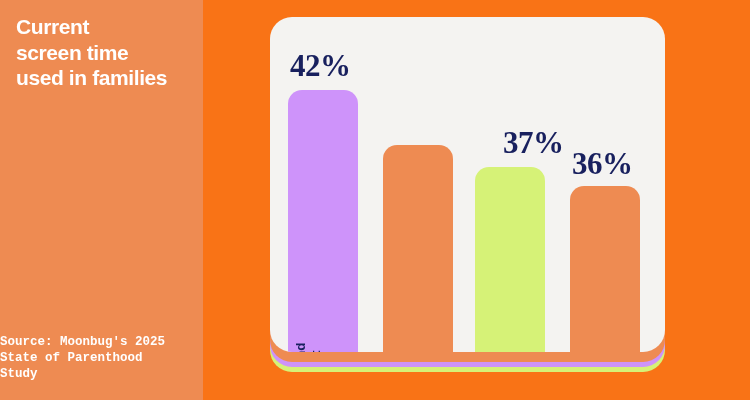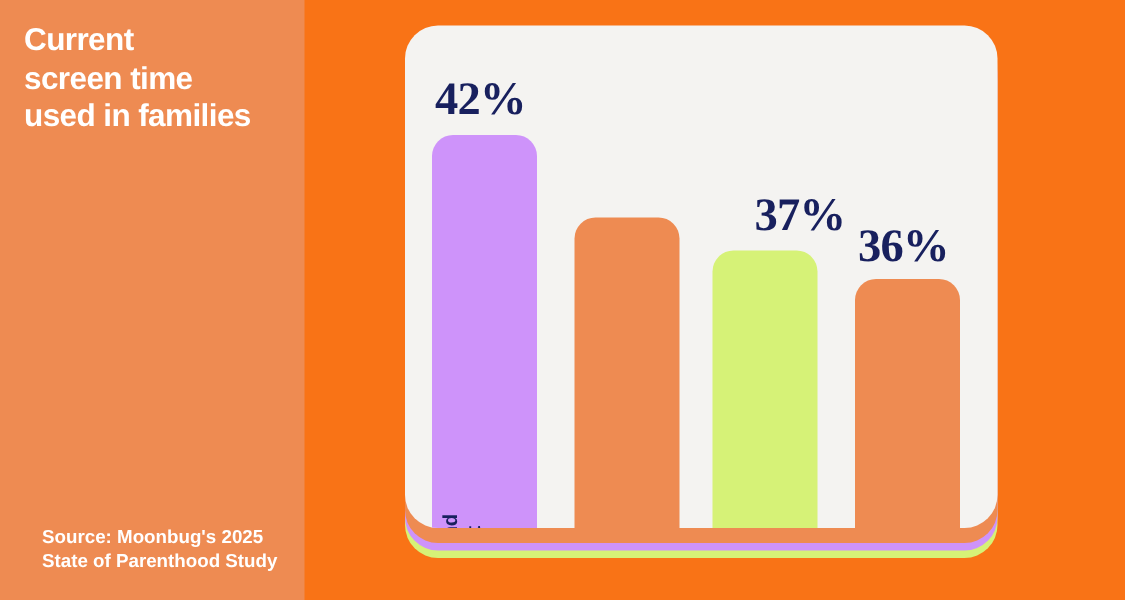--- a/index.html
+++ b/index.html
@@ -38,25 +38,25 @@
     color: #ffffff;
     font-family: "Liberation Sans", sans-serif;
     font-weight: bold;
     font-size: 21px;
     line-height: 1.22;
     letter-spacing: -0.4px;
     white-space: pre-line;
   }
   #source-note {
     position: absolute;
-    left: 28px;
+    left: 0;
     bottom: 18px;
     width: 180px;
     color: #ffffff;
-    font-family: Liberation Sans, sans-serif;
+    font-family: Liberation Mono, monospace;
     font-weight: bold;
     font-size: 12.5px;
     line-height: 1.28;
     white-space: pre-line;
   }
 
   
   .layer {
     position: absolute;
     left: 270px;

